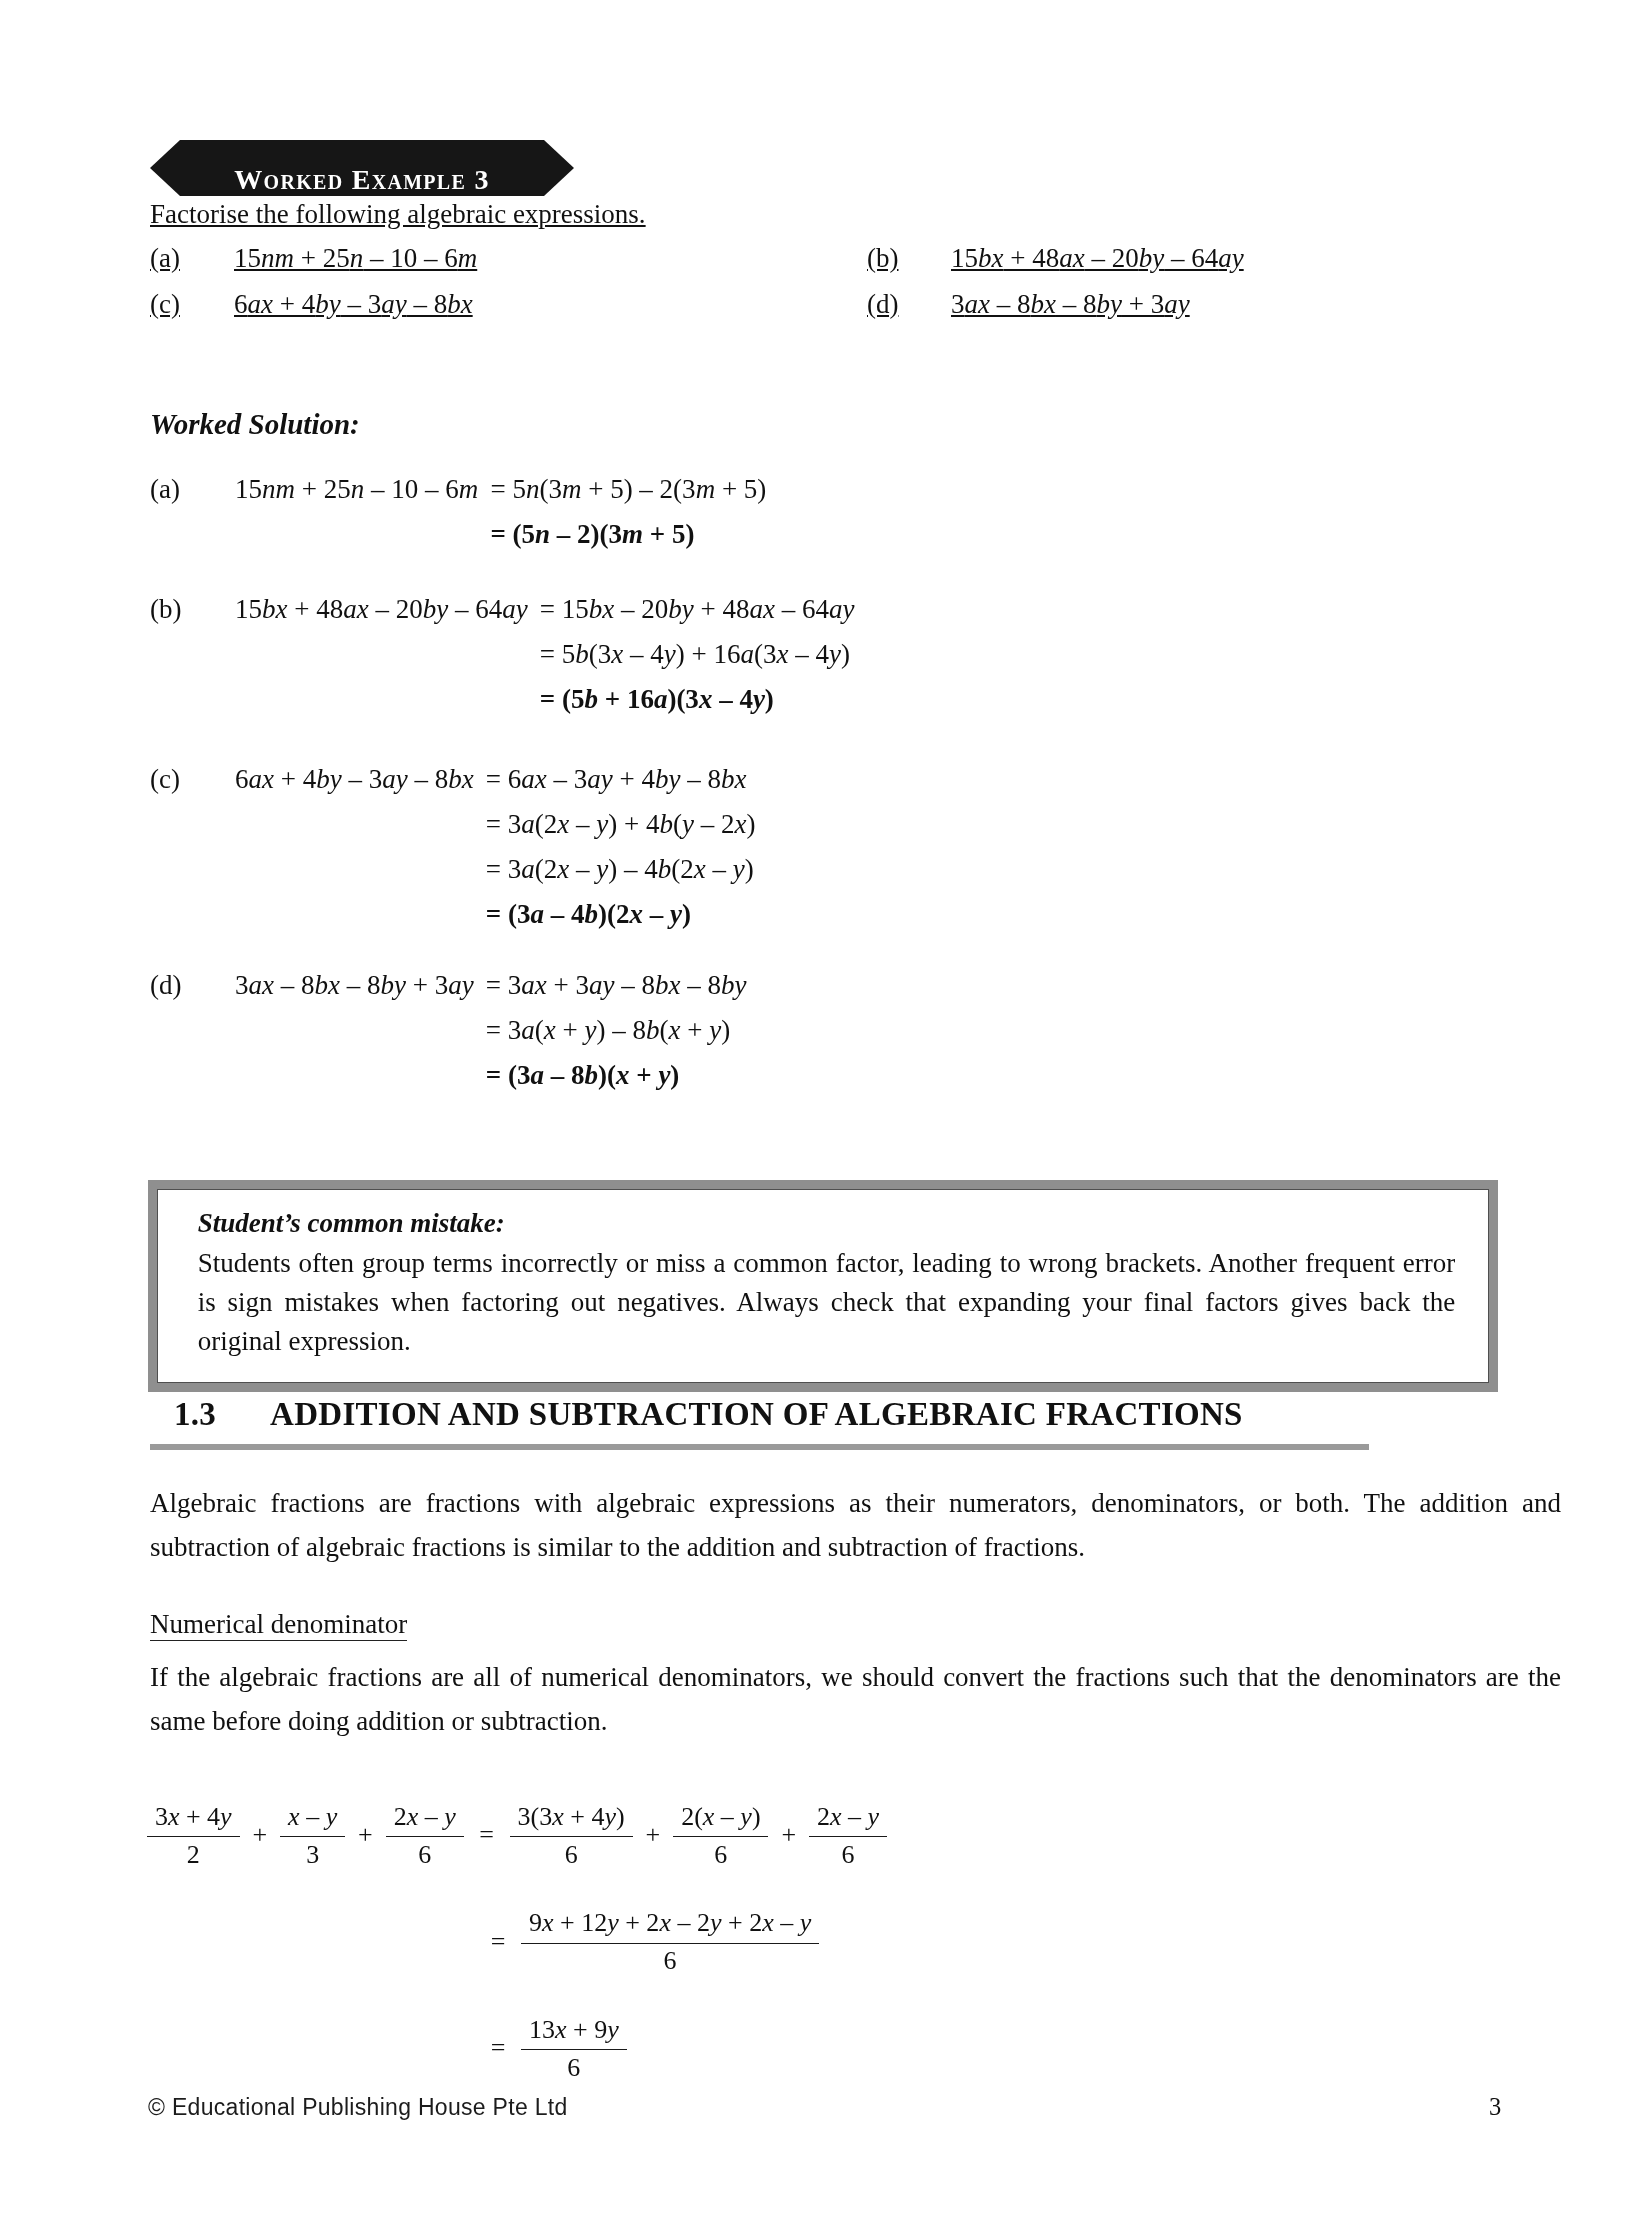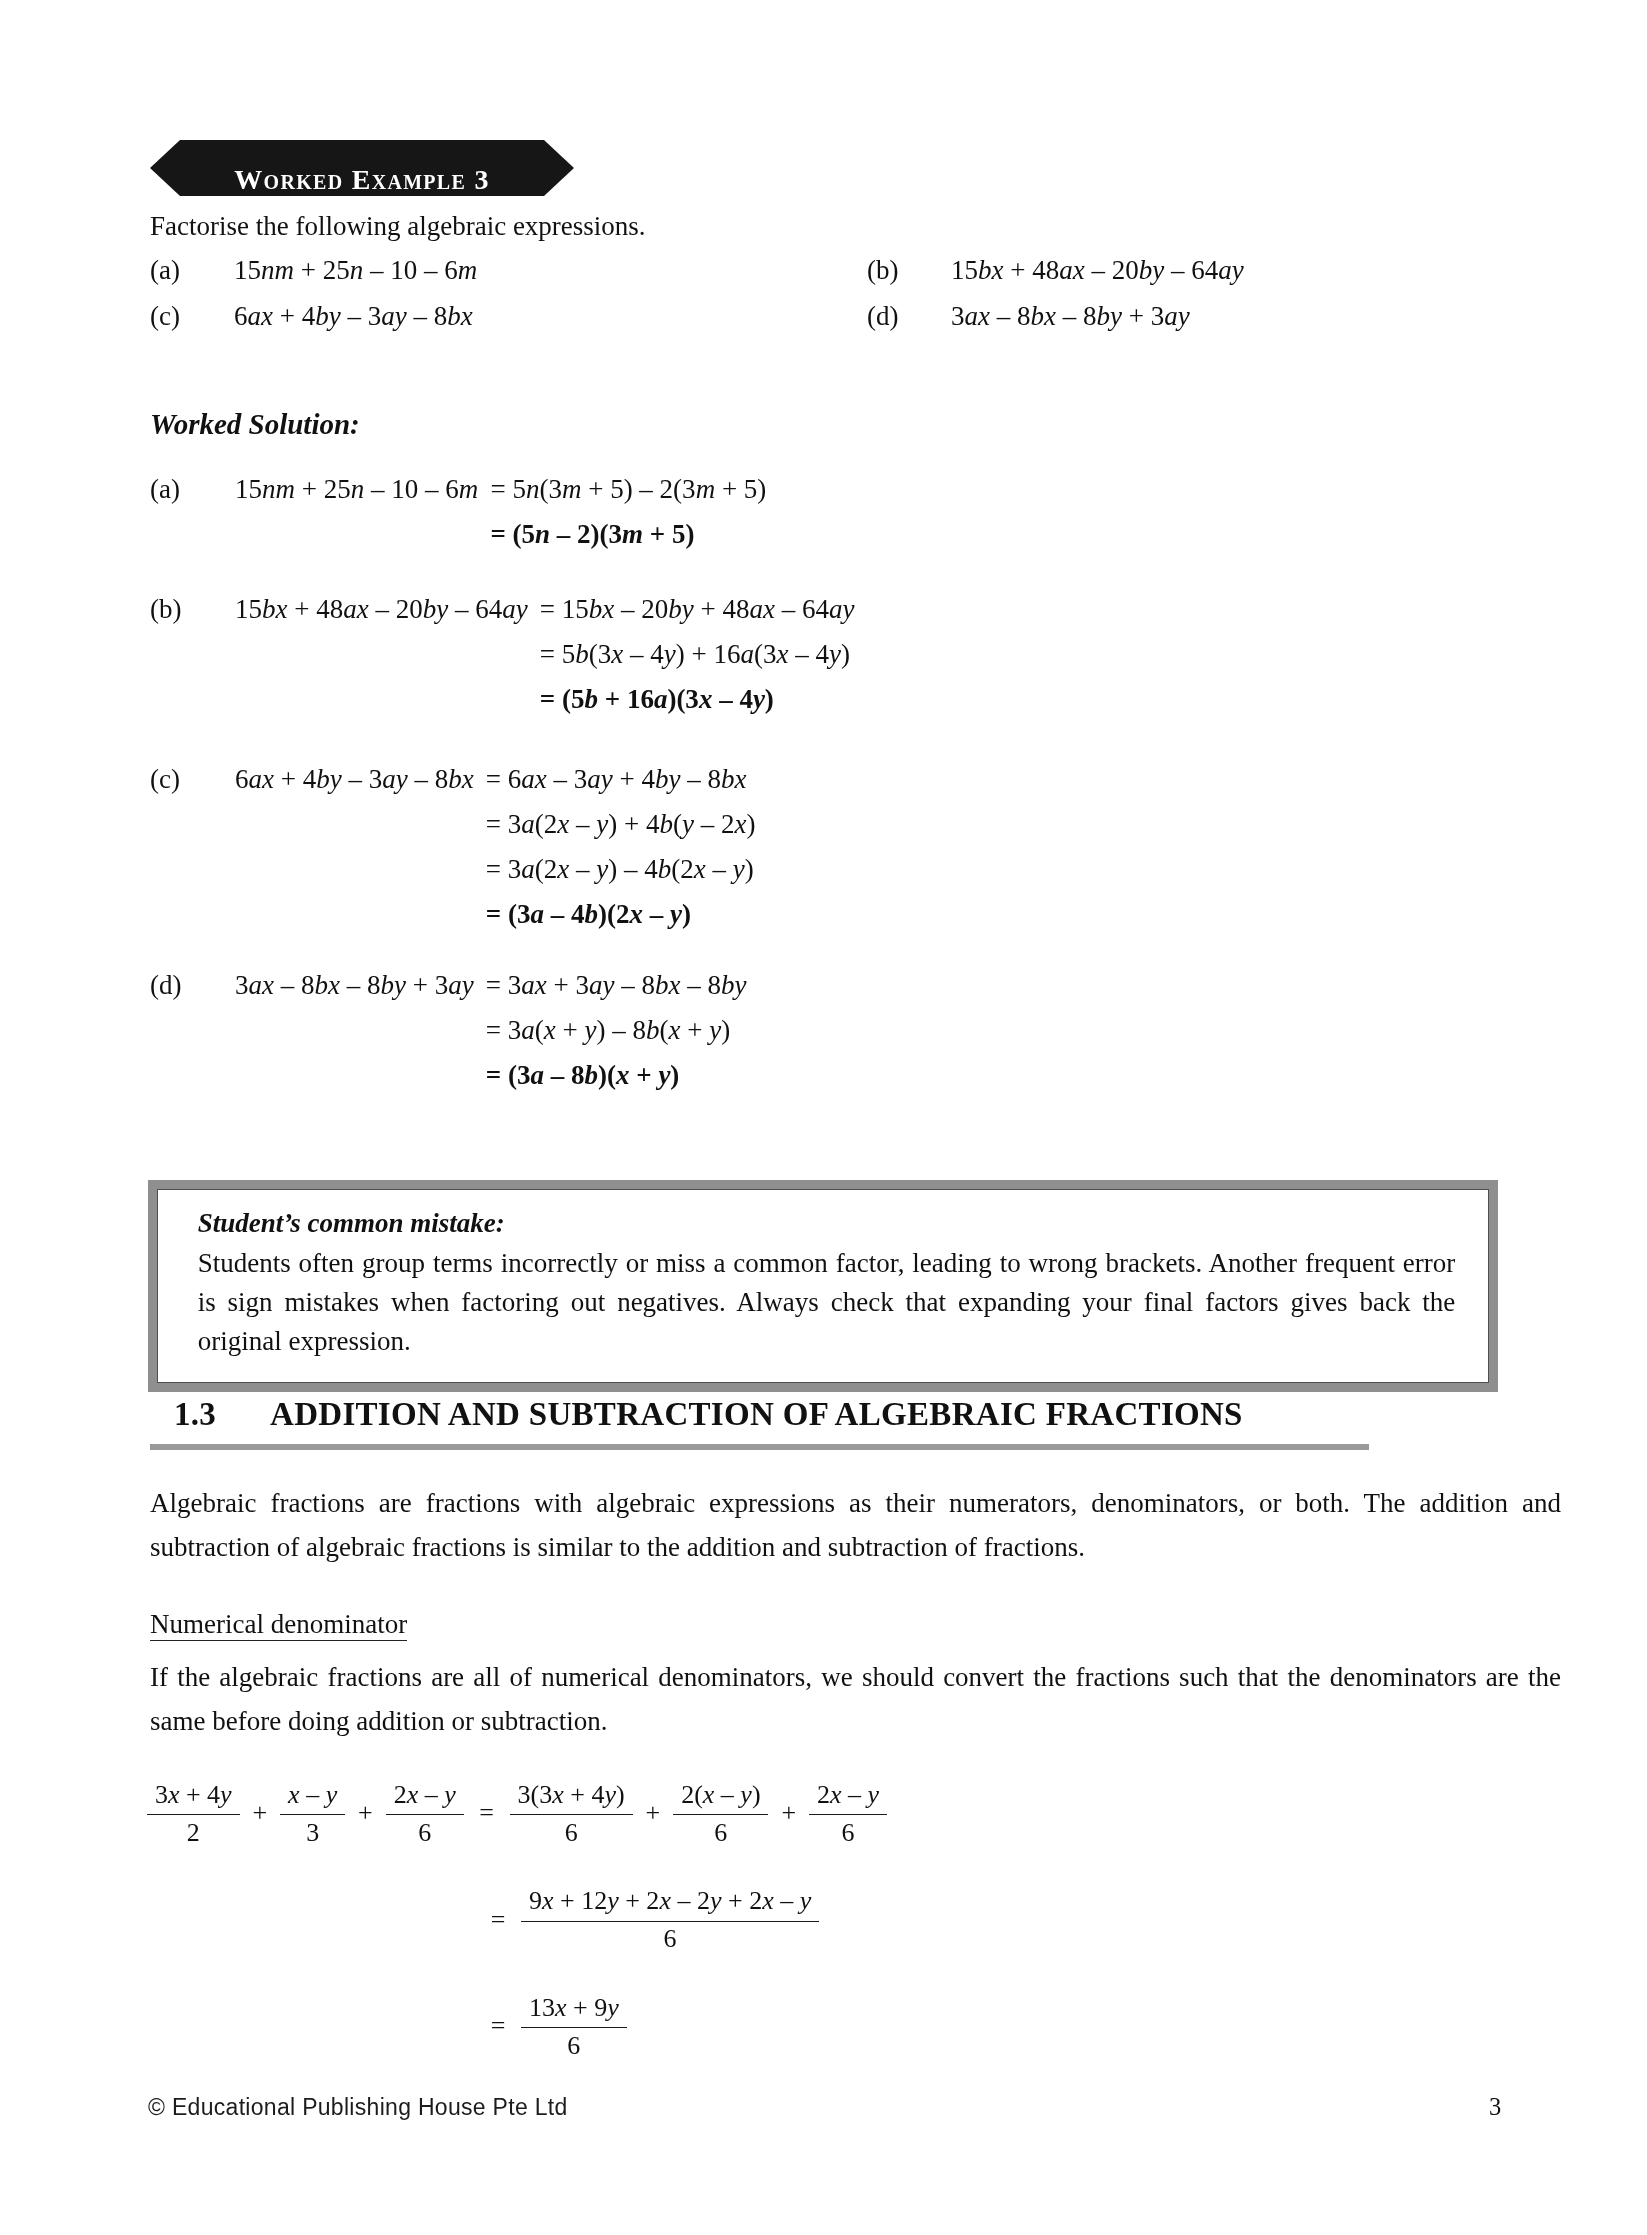--- a/index.html
+++ b/index.html
@@ -18,21 +18,21 @@
     width:424px; height:56px;
     background:#161616;
     clip-path:polygon(0% 50%, 30px 0%, calc(100% - 30px) 0%, 100% 50%, calc(100% - 30px) 100%, 30px 100%);
     display:flex; align-items:center; justify-content:center;
   }
   .banner span {
     color:#ffffff; font-size:28px; font-weight:600;
     font-variant:small-caps; letter-spacing:1.3px;margin-top:24px;
   }
   
-  .problem { position:absolute; left:150px; top:208px; width:1415px; font-size:27px; }
+  .problem { position:absolute; left:150px; top:196px; width:1415px; font-size:27px;text-decoration:underline; }
   .problem-intro { line-height:37px; }
   .problem-grid {
     display:grid; grid-template-columns:84px 633px 84px 1fr;
     row-gap:8.7px; margin-top:7px; line-height:37px;
   }
   
   .math i { font-style:italic; }
   .bold-step { font-weight:bold; }
   
   .solution { position:absolute; left:150px; top:404px; width:1415px; font-size:27px; }
@@ -61,21 +61,21 @@
   .section { position:absolute; left:150px; top:1394px; width:1411px; }
   .section-heading { display:flex; font-size:33px; font-weight:bold; letter-spacing:0.3px; line-height:40px; }
   .section-number { width:96px; flex:none;margin-left:24px; }
   .section-bar { width:1219px; height:6.1px; background:#9a9a9a; margin-top:9.6px; }
   .section-intro { margin-top:31px; font-size:27px; line-height:44px; text-align:justify; }
   .subheading { margin-top:37px; font-size:27px; line-height:37px; }
   .subheading span { border-bottom:1.7px solid #222222; padding-bottom:1.7px; }
   .sub-intro { margin-top:12.2px; font-size:27px; line-height:44px; text-align:justify; }
   
   .fractions { position:absolute; left:147px; top:1778px; font-size:26px; }
-  .frac-line { display:flex; align-items:center; white-space:nowrap; }
+  .frac-line { display:flex; align-items:center; white-space:nowrap;margin-top:22px; }
   .frac-line + .frac-line { margin-top:37px; }
   .indent { margin-left:328px; }
   .frac { display:inline-block; text-align:center; vertical-align:middle; }
   .num { display:block; border-bottom:1.7px solid #1a1a1a; padding:1.7px 7.9px 4.4px; }
   .den { display:block; padding-top:2.6px; }
   .op { margin:0 13px; }
   .eqs { margin:0 15.7px; }
   
   .footer-copyright {
     position:absolute; left:148px; top:2094px;

